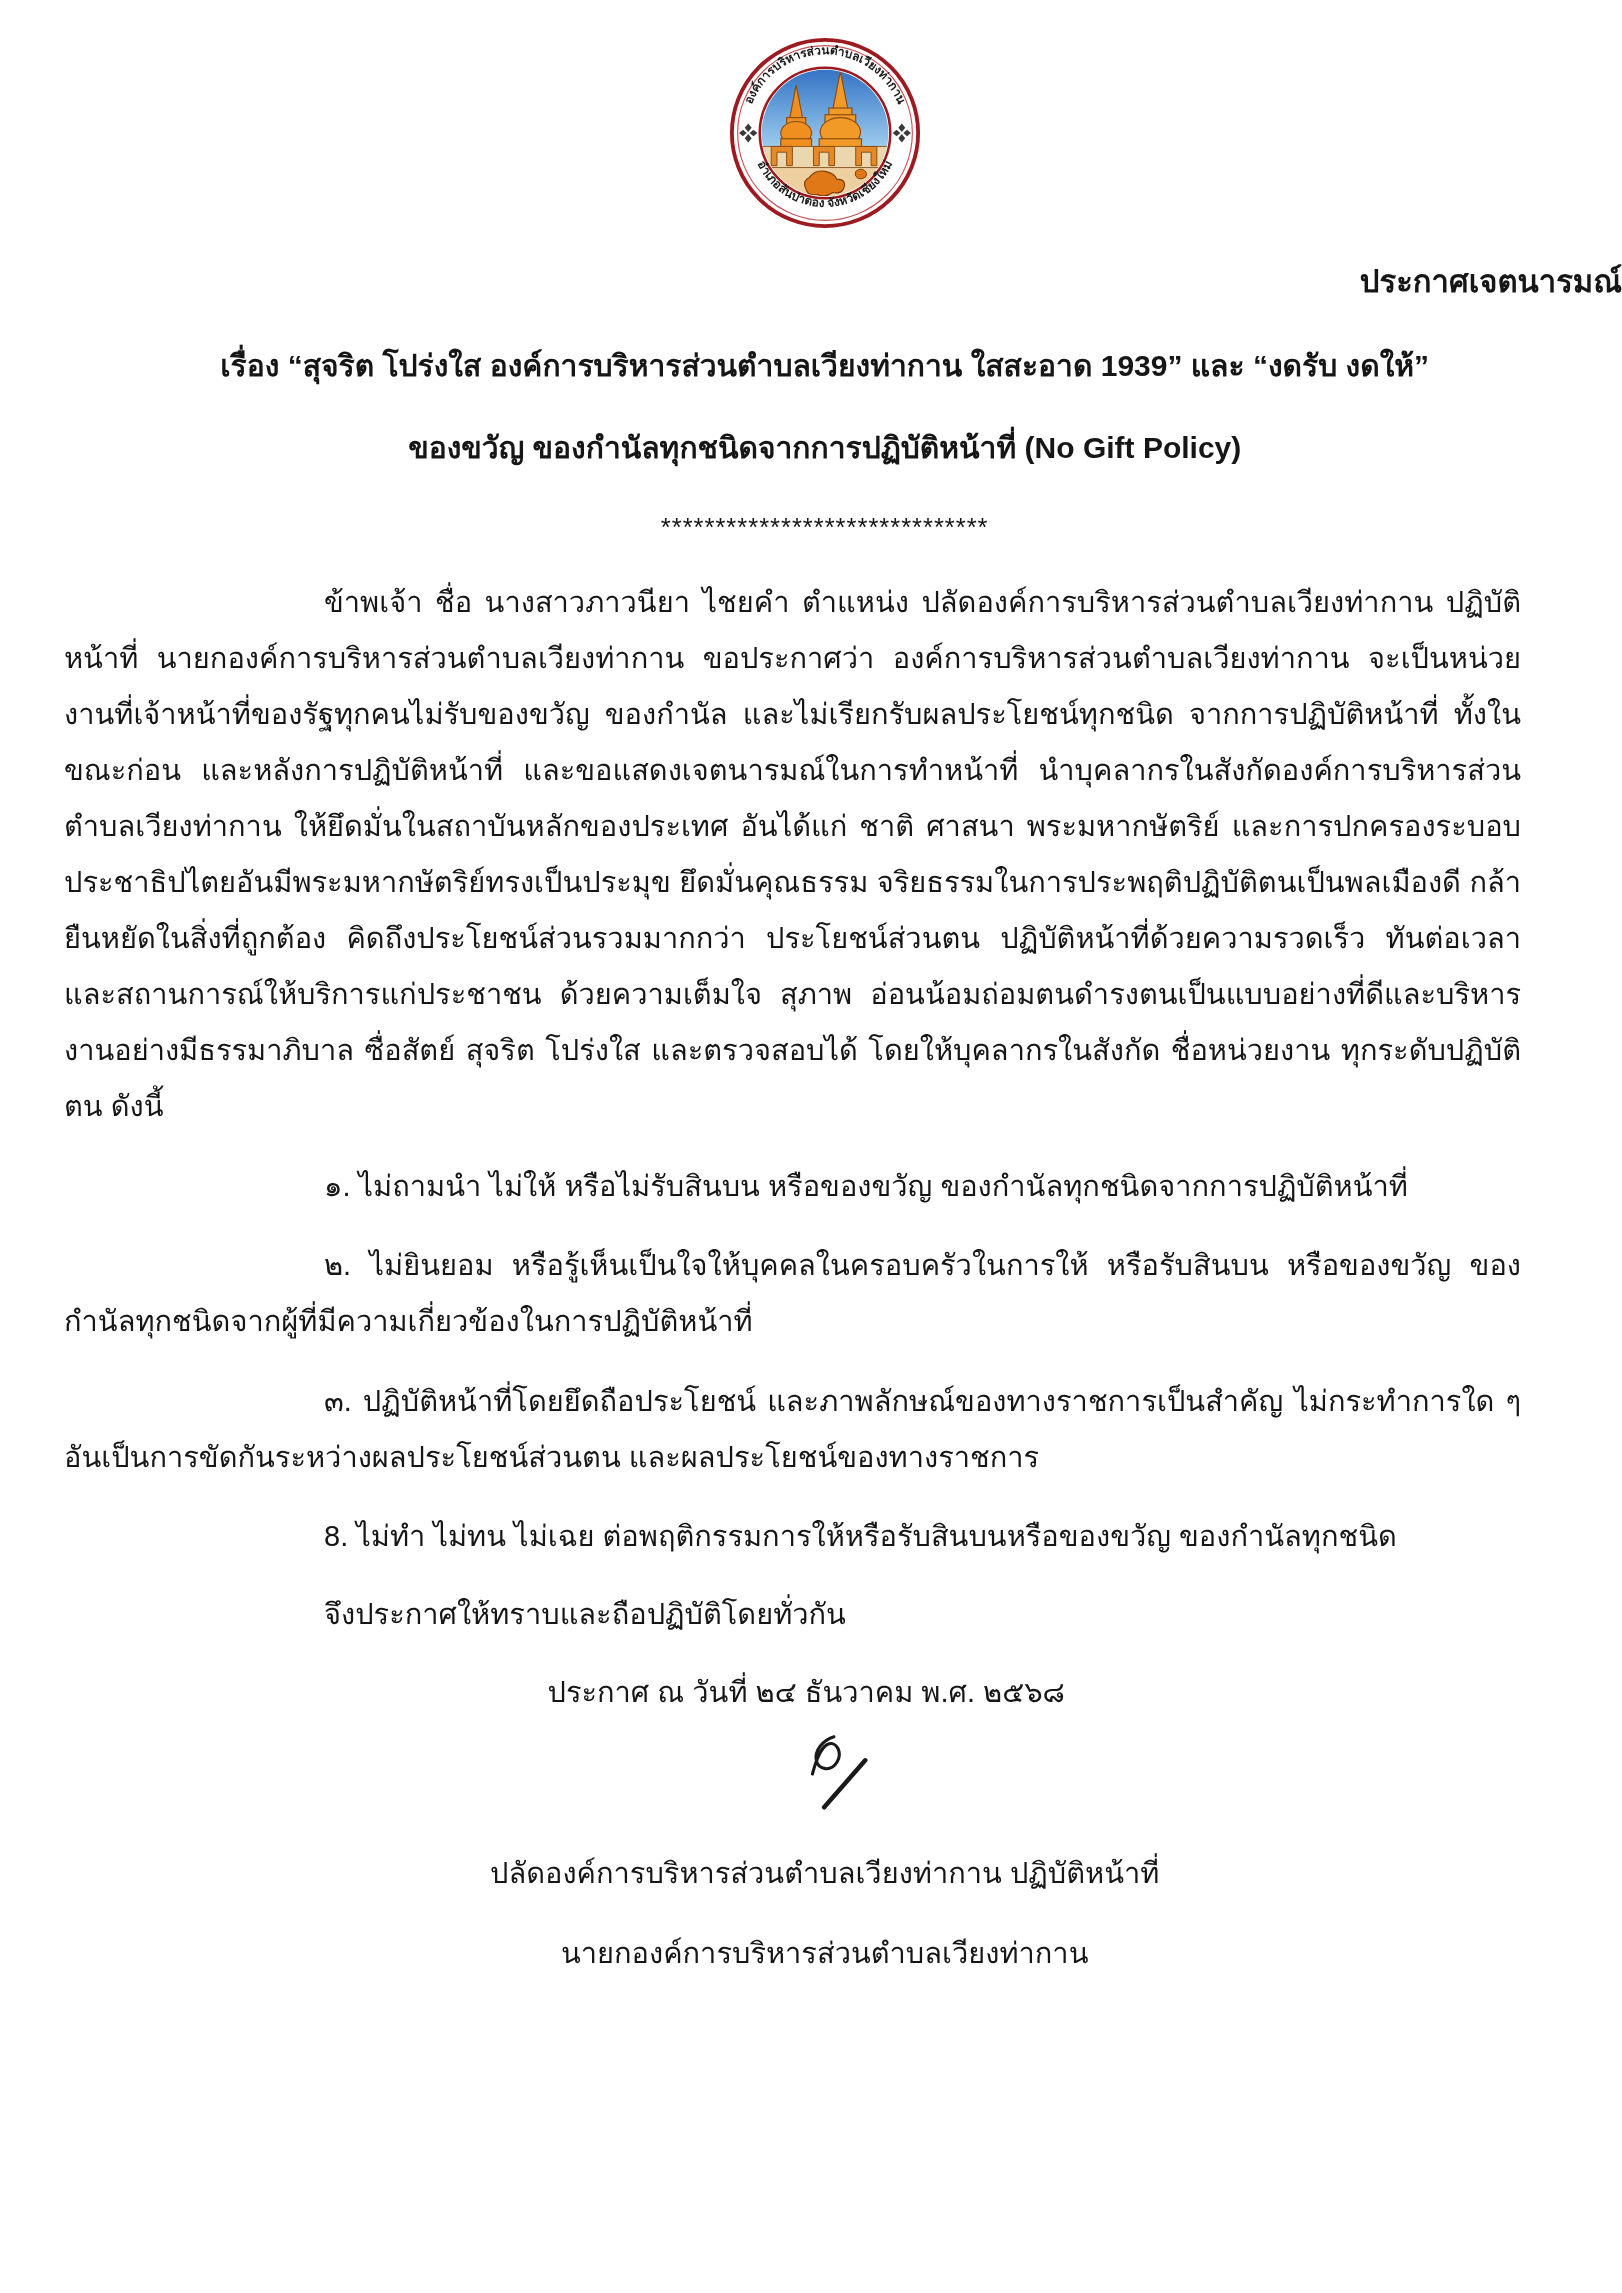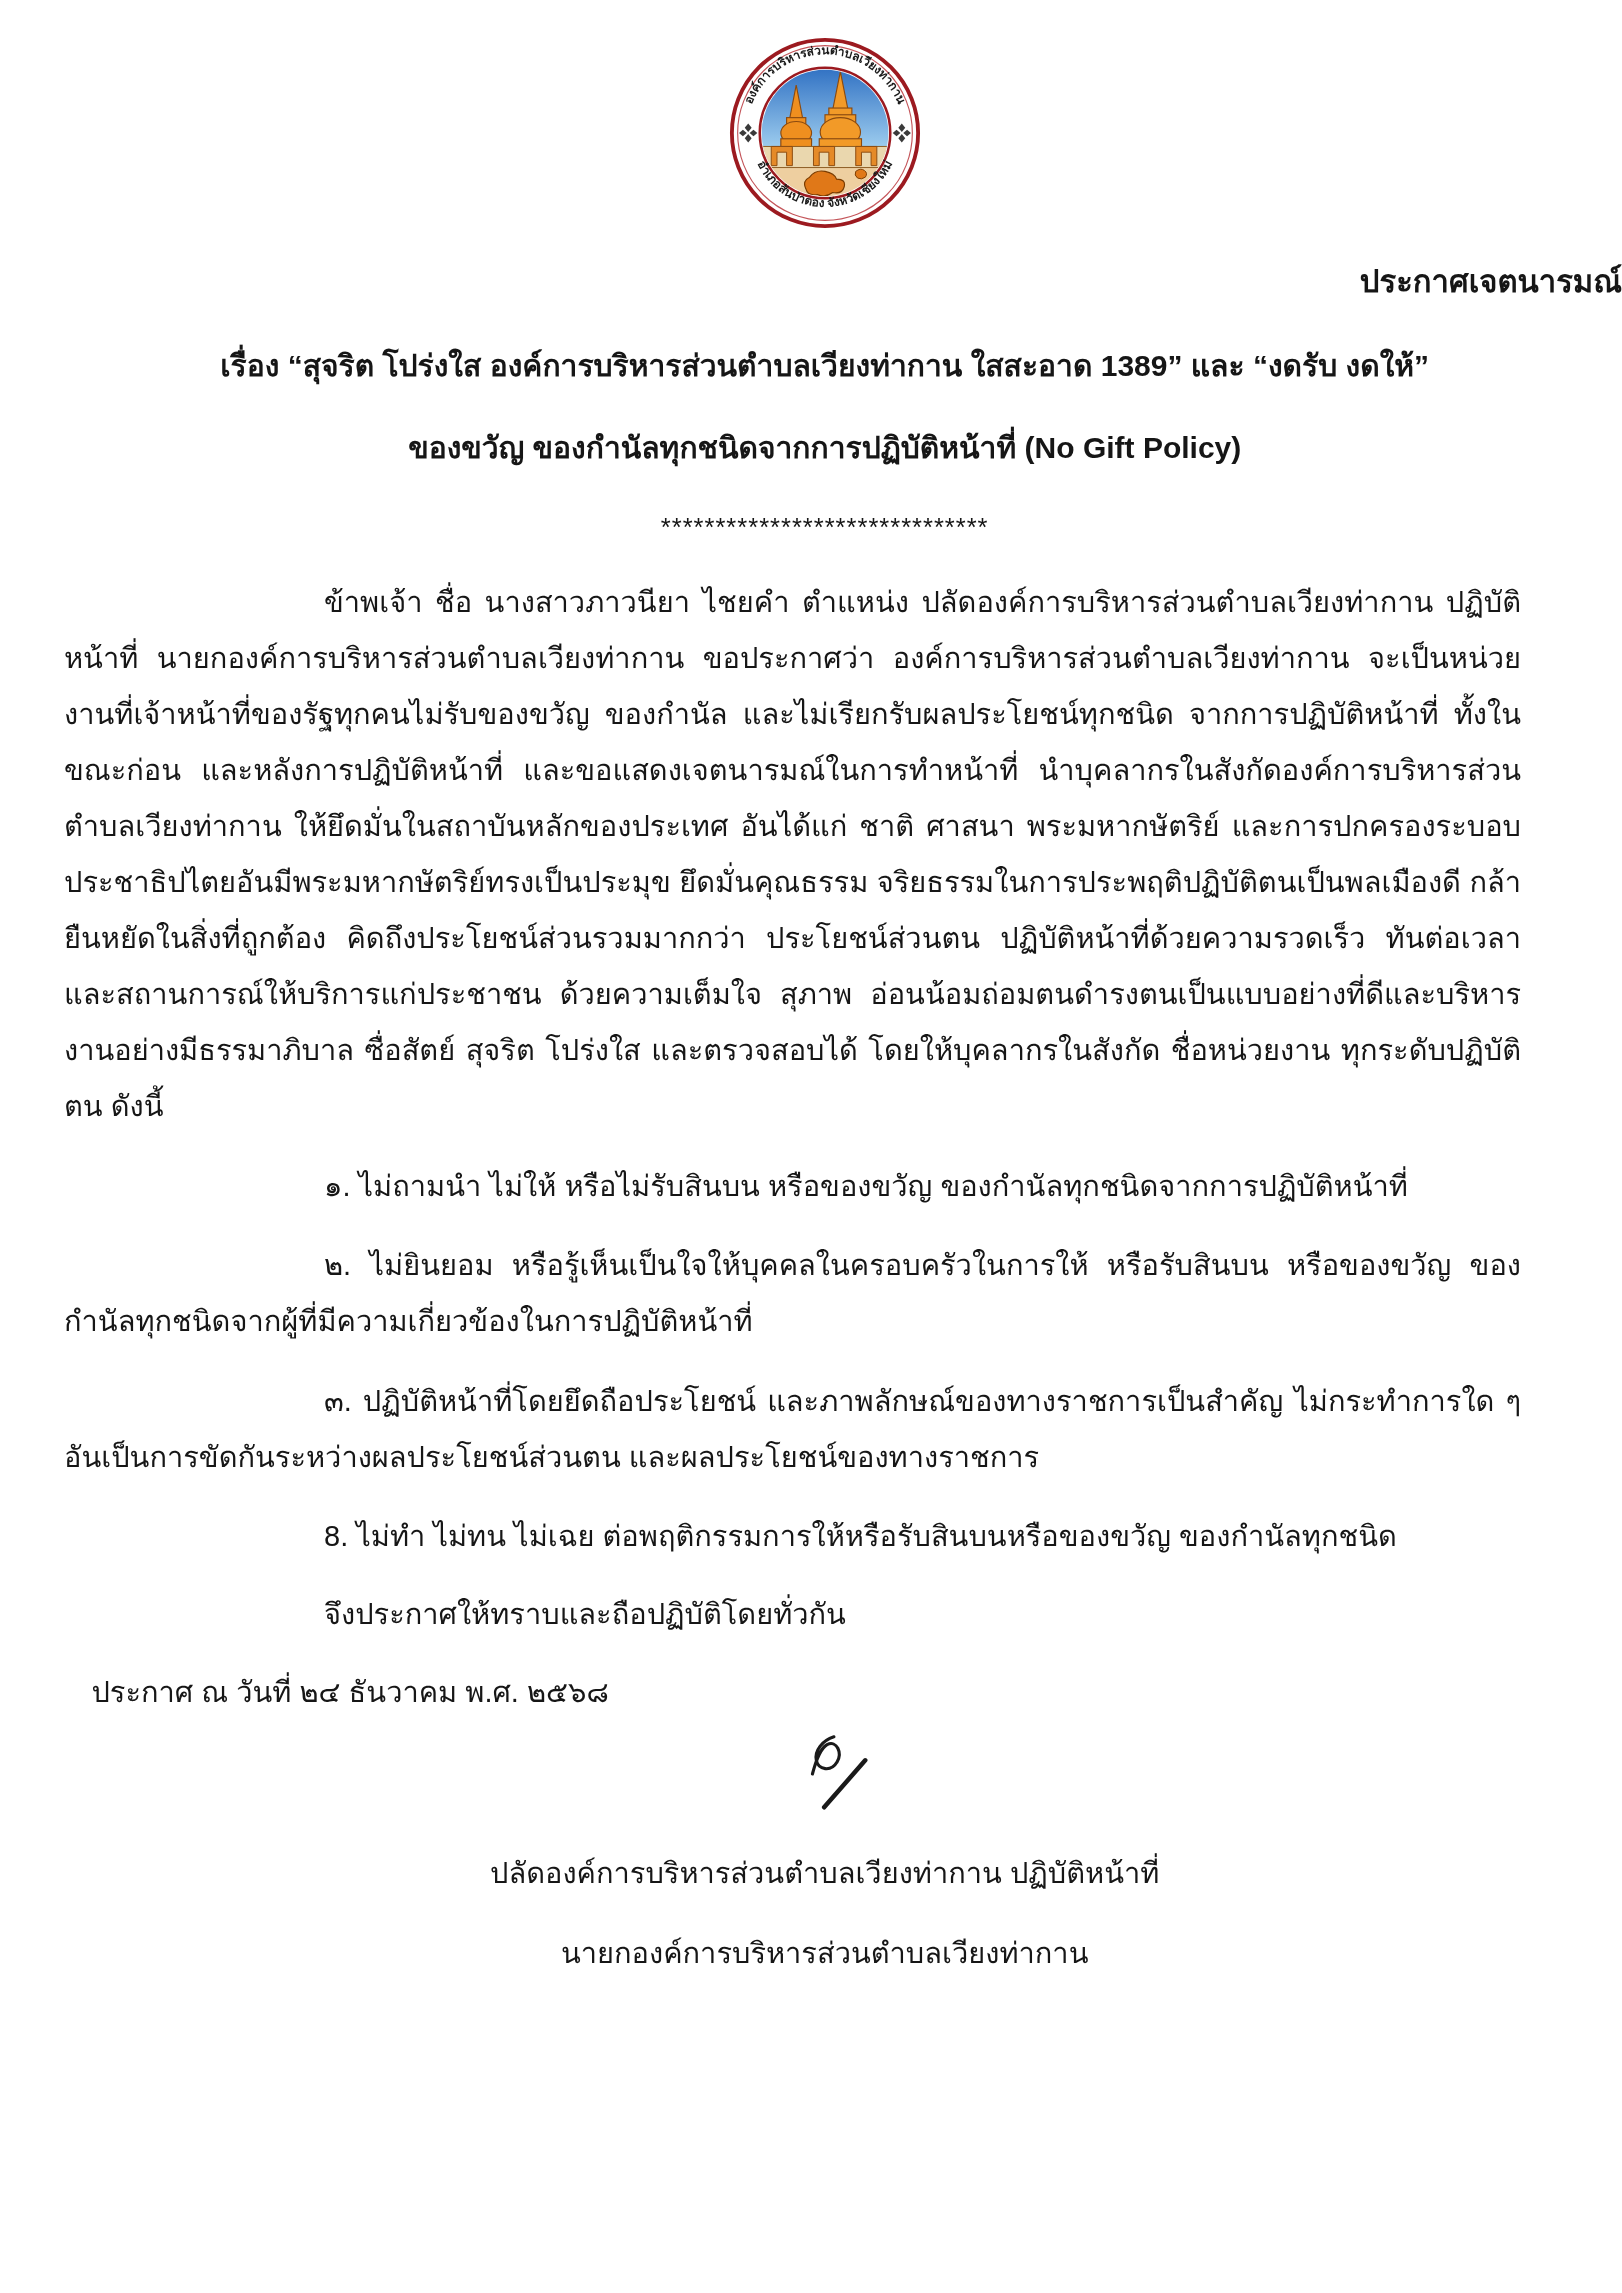--- a/index.html
+++ b/index.html
@@ -41,21 +41,21 @@
     text-align:justify;
     text-indent:260px;
   }
   .closing {
     margin-top:21.6px;
     font-size:29px; line-height:56px;
     text-indent:260px;
   }
   .date-line {
     margin-top:21.6px; margin-left:27.4px;
-    text-align:left; font-size:29px; line-height:56px;
+    text-align:center; font-size:29px; line-height:56px;
   }
   .signature-wrap { text-align:center; margin-top:9.8px; margin-left:39px; height:90px; }
   .signer-name {
     margin-top:7.8px; margin-left:27.4px;
     text-align:center; font-size:29px; line-height:43px;
   }
   .signer-pos { margin-left:27.4px; text-align:center; font-size:29px; line-height:43px; }
   .signer-pos-1 { margin-top:33px; }
   .signer-pos-2 { margin-top:37px; }
 </style>
@@ -130,21 +130,21 @@
       <g transform="translate(180,100)" fill="#3a3a3a">
         <path d="M0,-10 L3.6,-5.5 0,-1 -3.6,-5.5 Z"></path>
         <path d="M0,1 L3.6,5.5 0,10 -3.6,5.5 Z"></path>
         <path d="M-9.5,0 L-5.5,3.4 -1.5,0 -5.5,-3.4 Z"></path>
         <path d="M1.5,0 L5.5,3.4 9.5,0 5.5,-3.4 Z"></path>
       </g>
     </svg>
   </div>
 
   <p class="doc-title">ประกาศเจตนารมณ์</p>
-  <p class="subject subject-1">เรื่อง “สุจริต โปร่งใส องค์การบริหารส่วนตำบลเวียงท่ากาน ใสสะอาด 1389” และ “งดรับ งดให้”</p>
+  <p class="subject subject-1">เรื่อง “สุจริต โปร่งใส องค์การบริหารส่วนตำบลเวียงท่ากาน ใสสะอาด 1939” และ “งดรับ งดให้”</p>
   <p class="subject subject-2">ของขวัญ ของกำนัลทุกชนิดจากการปฏิบัติหน้าที่ (No Gift Policy)</p>
   <p class="separator">******************************</p>
 
   <div class="content">
     <p class="body-par">ข้าพเจ้า ชื่อ นางสาวภาวนียา ไชยคำ ตำแหน่ง ปลัดองค์การบริหารส่วนตำบลเวียงท่ากาน ปฏิบัติหน้าที่ นายกองค์การบริหารส่วนตำบลเวียงท่ากาน ขอประกาศว่า องค์การบริหารส่วนตำบลเวียงท่ากาน จะเป็นหน่วยงานที่เจ้าหน้าที่ของรัฐทุกคนไม่รับของขวัญ ของกำนัล และไม่เรียกรับผลประโยชน์ทุกชนิด จากการปฏิบัติหน้าที่ ทั้งในขณะก่อน และหลังการปฏิบัติหน้าที่ และขอแสดงเจตนารมณ์ในการทำหน้าที่ นำบุคลากรในสังกัดองค์การบริหารส่วนตำบลเวียงท่ากาน ให้ยึดมั่นในสถาบันหลักของประเทศ อันได้แก่ ชาติ ศาสนา พระมหากษัตริย์ และการปกครองระบอบประชาธิปไตยอันมีพระมหากษัตริย์ทรงเป็นประมุข ยึดมั่นคุณธรรม จริยธรรมในการประพฤติปฏิบัติตนเป็นพลเมืองดี กล้ายืนหยัดในสิ่งที่ถูกต้อง คิดถึงประโยชน์ส่วนรวมมากกว่า ประโยชน์ส่วนตน ปฏิบัติหน้าที่ด้วยความรวดเร็ว ทันต่อเวลา และสถานการณ์ให้บริการแก่ประชาชน ด้วยความเต็มใจ สุภาพ อ่อนน้อมถ่อมตนดำรงตนเป็นแบบอย่างที่ดีและบริหารงานอย่างมีธรรมาภิบาล ซื่อสัตย์ สุจริต โปร่งใส และตรวจสอบได้ โดยให้บุคลากรในสังกัด ชื่อหน่วยงาน ทุกระดับปฏิบัติตน ดังนี้</p>
 
     <p class="item">๑. ไม่ถามนำ ไม่ให้ หรือไม่รับสินบน หรือของขวัญ ของกำนัลทุกชนิดจากการปฏิบัติหน้าที่</p>
     <p class="item">๒. ไม่ยินยอม หรือรู้เห็นเป็นใจให้บุคคลในครอบครัวในการให้ หรือรับสินบน หรือของขวัญ ของกำนัลทุกชนิดจากผู้ที่มีความเกี่ยวข้องในการปฏิบัติหน้าที่</p>
     <p class="item">๓. ปฏิบัติหน้าที่โดยยึดถือประโยชน์ และภาพลักษณ์ของทางราชการเป็นสำคัญ ไม่กระทำการใด ๆ อันเป็นการขัดกันระหว่างผลประโยชน์ส่วนตน และผลประโยชน์ของทางราชการ</p>
     <p class="item">8. ไม่ทำ ไม่ทน ไม่เฉย ต่อพฤติกรรมการให้หรือรับสินบนหรือของขวัญ ของกำนัลทุกชนิด</p>

